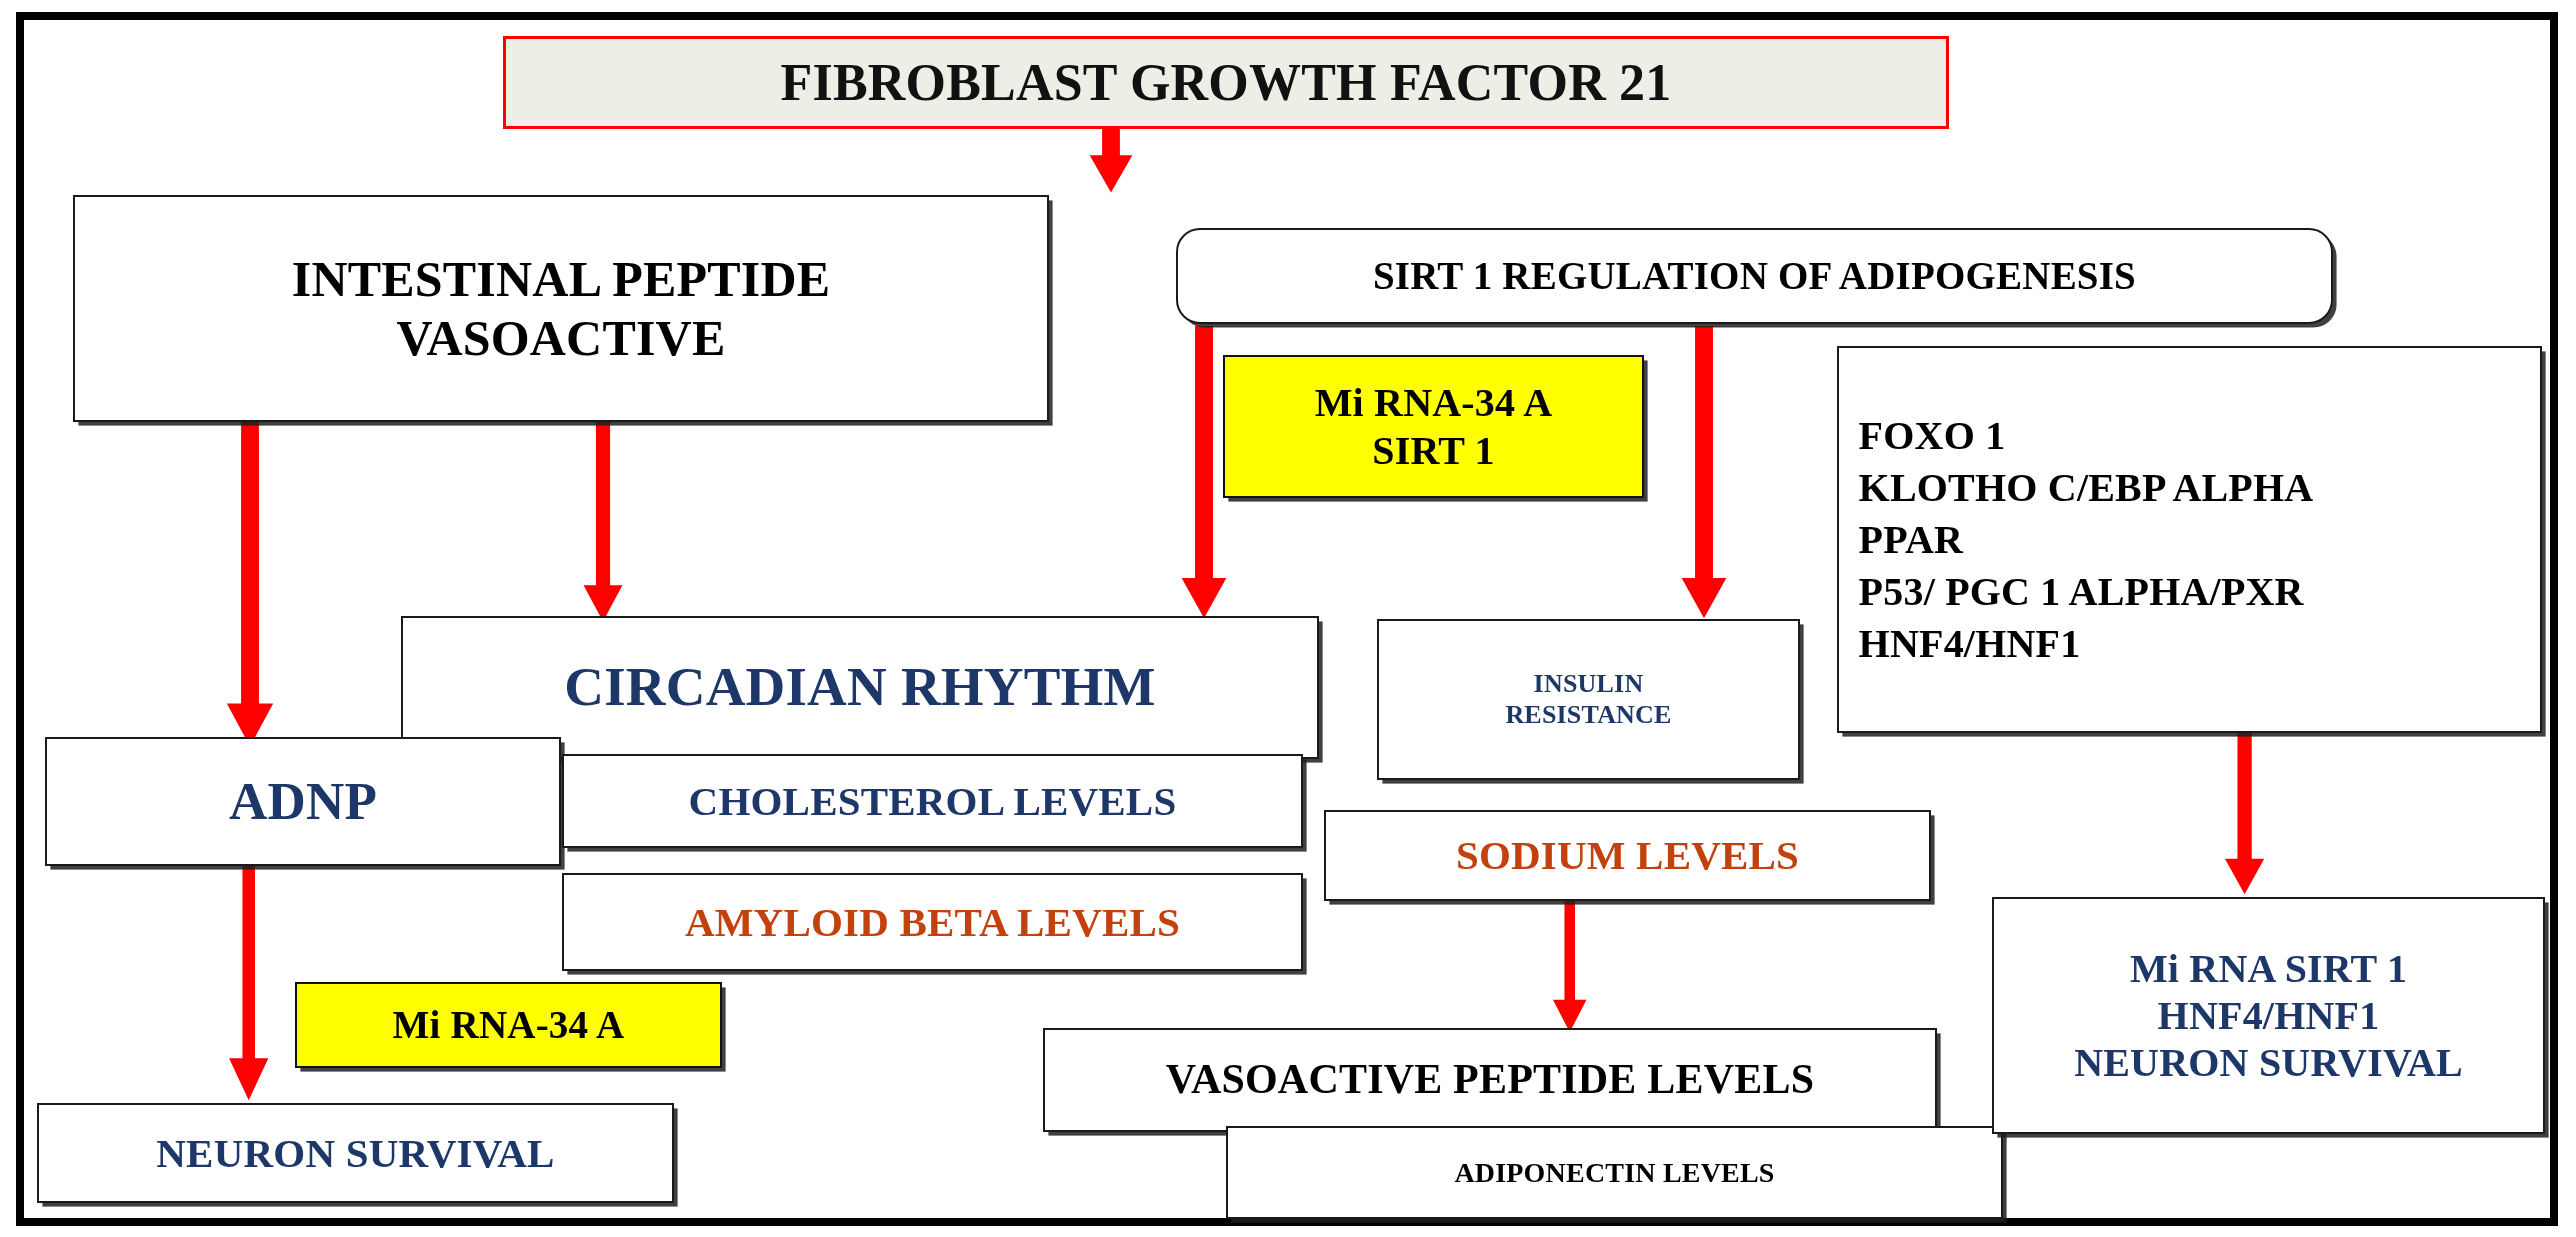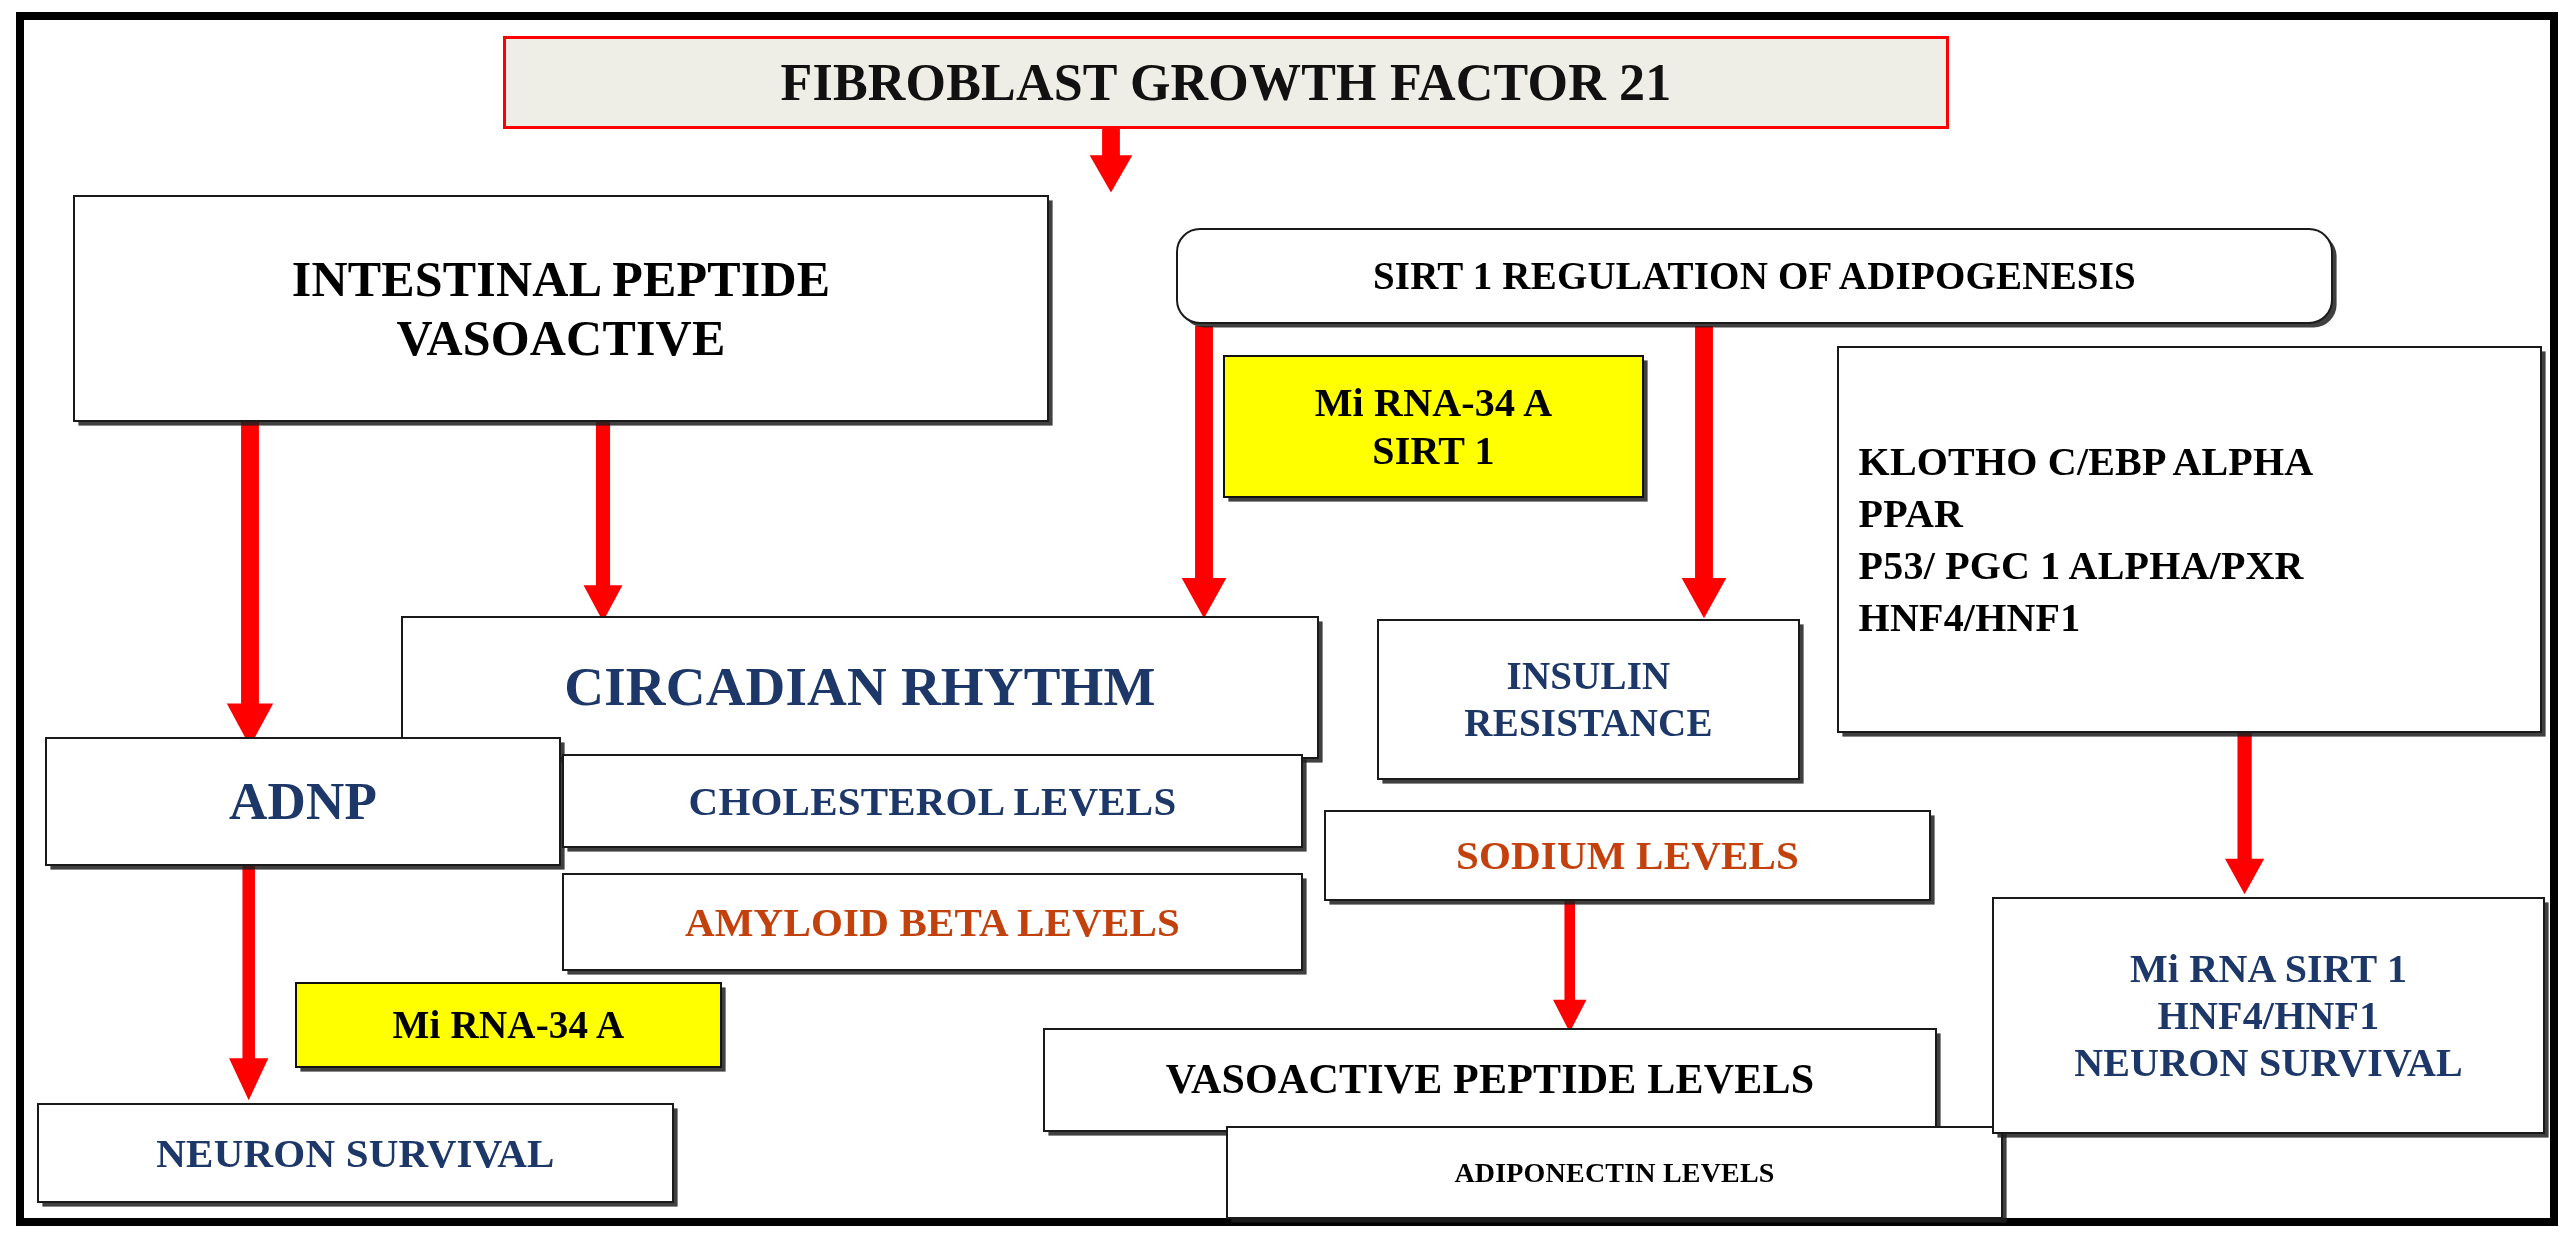--- a/index.html
+++ b/index.html
@@ -148,31 +148,32 @@
   <div class="node" style="left:1176px; top:228px; width:1157px; height:96px; font-size:39px;border-radius:24px;">
     <span class="ln">SIRT 1 REGULATION  OF ADIPOGENESIS</span>
   </div>
 
   <div class="node yellow-node" style="left:1223px; top:355px; width:421px; height:143px; font-size:40px;">
     <span class="ln">Mi RNA-34 A</span>
     <span class="ln">SIRT 1</span>
   </div>
 
   <div class="node list-node" style="left:1837px; top:346px; width:705px; height:387px; font-size:40px;">
+    <span class="ln">FOXO 1</span>
     <span class="ln">KLOTHO C/EBP  ALPHA</span>
     <span class="ln">PPAR</span>
     <span class="ln">P53/ PGC 1 ALPHA/PXR</span>
     <span class="ln">HNF4/HNF1</span>
   </div>
 
   <div class="node c-navy" style="left:401px; top:616px; width:918px; height:143px; font-size:55px;">
     <span class="ln">CIRCADIAN RHYTHM</span>
   </div>
 
-  <div class="node c-navy" style="left:1377px; top:619px; width:423px; height:161px; font-size:39px;">
+  <div class="node c-navy" style="left:1377px; top:619px; width:423px; height:161px; font-size:26px;">
     <span class="ln">INSULIN</span>
     <span class="ln">RESISTANCE</span>
   </div>
 
   <div class="node c-navy" style="left:45px; top:737px; width:516px; height:129px; font-size:53px;">
     <span class="ln">ADNP</span>
   </div>
 
   <div class="node c-navy" style="left:562px; top:754px; width:741px; height:94px; font-size:41px;">
     <span class="ln">CHOLESTEROL LEVELS</span>

